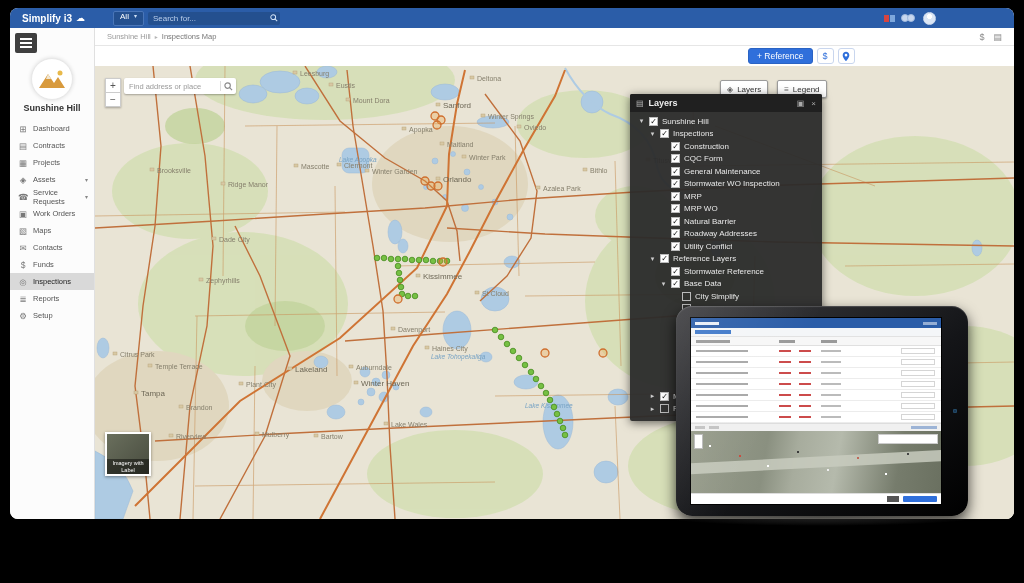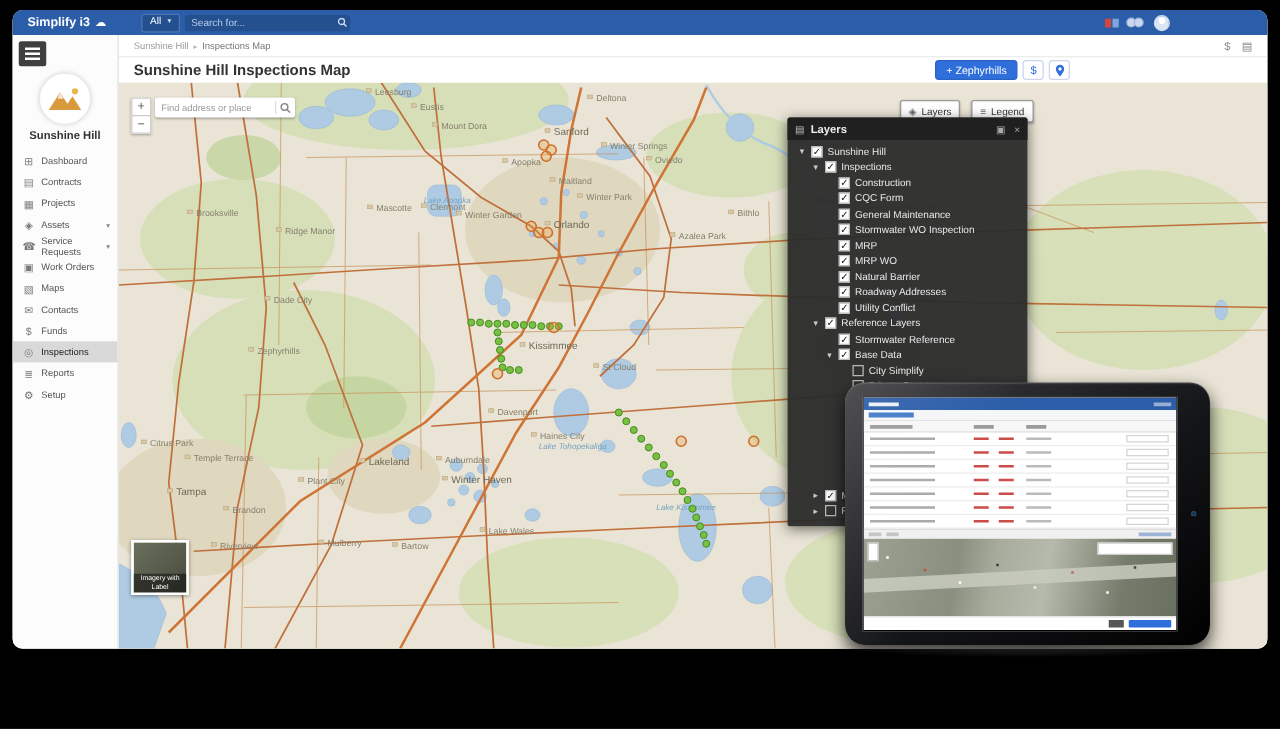--- a/index.html
+++ b/index.html
@@ -172,23 +172,22 @@
       <span class="crumb">Sunshine Hill</span>
       <span class="csep">▸</span>
       <span class="crumb current">Inspections Map</span>
       <span class="crumb-icons">
         <span>$</span>
         <span>▤</span>
       </span>
     </div>
 
     <div class="titlebar">
-      <h1 class="page-title">Sunshine Hill Inspections Map</h1>
       <div class="title-actions">
-        <button class="btn-primary">+ Zephyrhills</button>
+        <button class="btn-primary">+ Reference</button>
         <button class="btn-ico">$</button>
         <button class="btn-ico">
           <svg width="8" height="11" viewBox="0 0 12 16">
               <path d="M6,1 C3.2,1 1,3.2 1,6 C1,9.5 6,15 6,15 C6,15 11,9.5 11,6 C11,3.2 8.8,1 6,1 Z M6,8 A2,2 0 1,1 6,4 A2,2 0 1,1 6,8 Z" fill="#2f6fdb" fill-rule="evenodd"></path>
             </svg>
         </button>
       </div>
     </div>
 
     <div class="sidebar">

